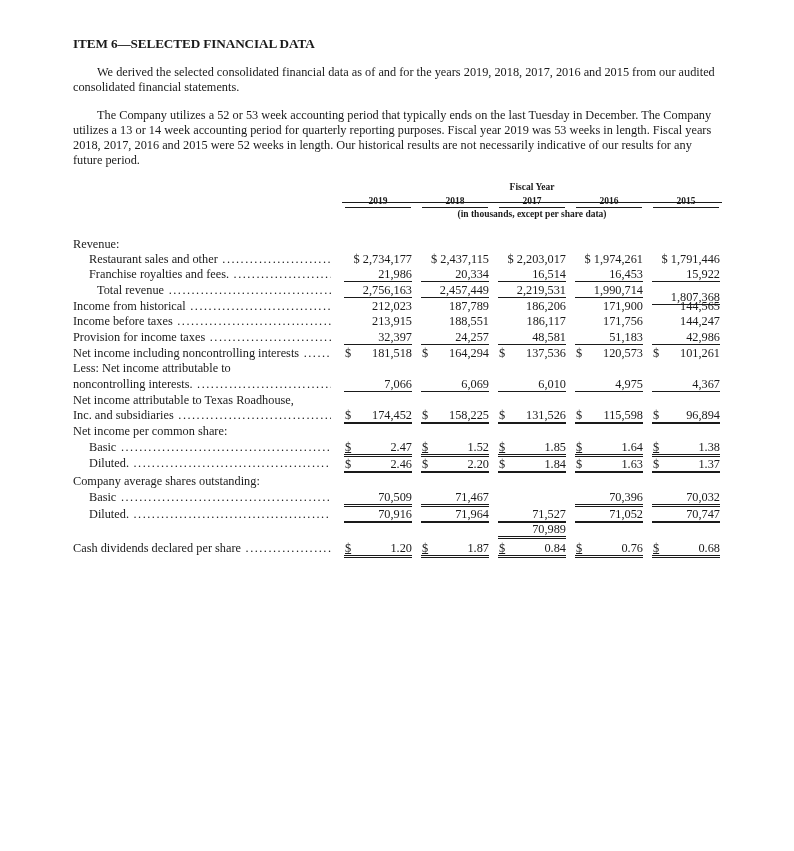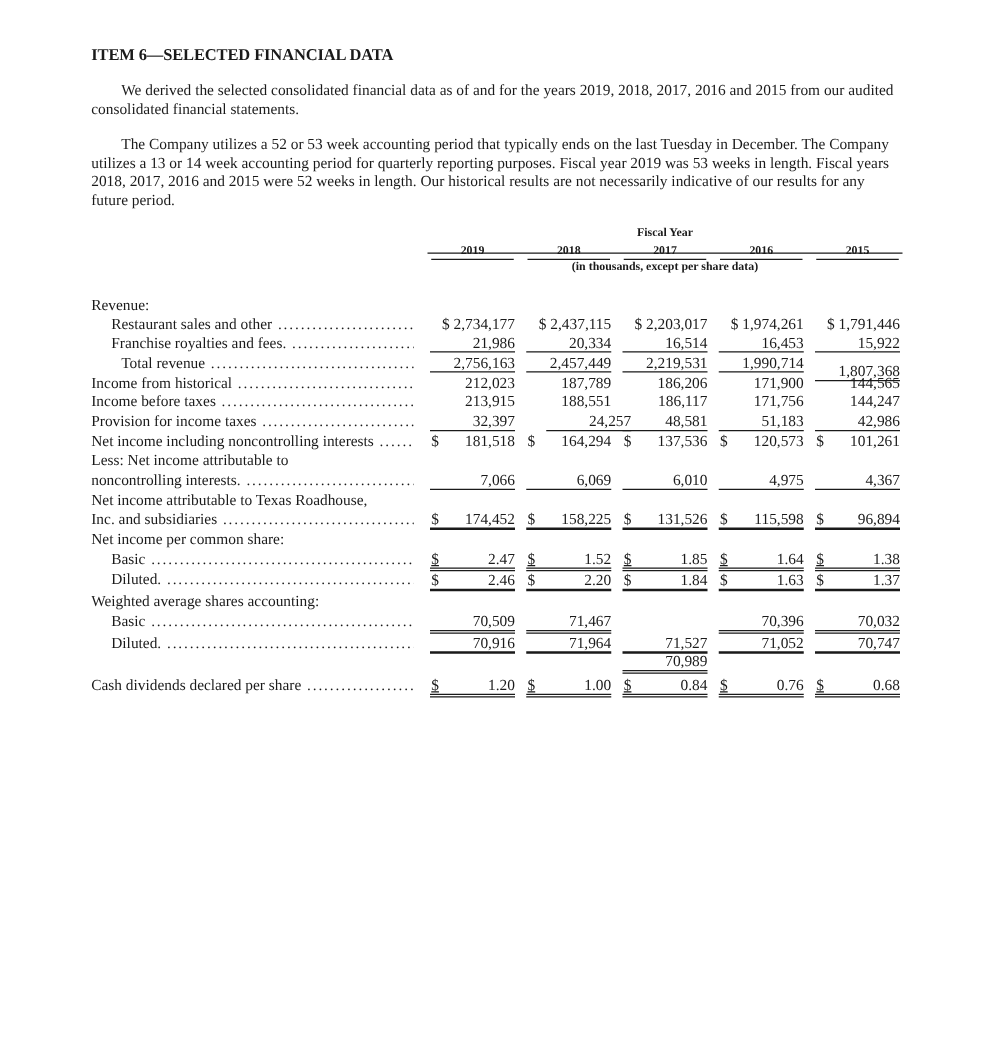--- a/index.html
+++ b/index.html
@@ -84,21 +84,21 @@
     <div class="lbl " style="top: 314px;"><span>Income before taxes</span><span class="dots"> ............................................................</span></div>
     <div class="lbl " style="top: 330px;"><span>Provision for income taxes</span><span class="dots"> ............................................................</span></div>
     <div class="lbl " style="top: 346px;"><span>Net income including noncontrolling interests</span><span class="dots"> ............................................................</span></div>
     <div class="lbl " style="top: 361px;"><span>Less: Net income attributable to</span></div>
     <div class="lbl " style="top: 377px;"><span>noncontrolling interests.</span><span class="dots"> ............................................................</span></div>
     <div class="lbl " style="top: 393px;"><span>Net income attributable to Texas Roadhouse,</span></div>
     <div class="lbl " style="top: 408px;"><span>Inc. and subsidiaries</span><span class="dots"> ............................................................</span></div>
     <div class="lbl " style="top: 424px;"><span>Net income per common share:</span></div>
     <div class="lbl i1" style="top: 440px;"><span>Basic</span><span class="dots"> ............................................................</span></div>
     <div class="lbl i1" style="top: 456px;"><span>Diluted.</span><span class="dots"> ............................................................</span></div>
-    <div class="lbl " style="top: 474px;"><span>Weighted average shares accounting:</span></div>
+    <div class="lbl " style="top: 474px;"><span>Company average shares outstanding:</span></div>
     <div class="lbl i1" style="top: 490px;"><span>Basic</span><span class="dots"> ............................................................</span></div>
     <div class="lbl i1" style="top: 507px;"><span>Diluted.</span><span class="dots"> ............................................................</span></div>
     <div class="lbl " style="top: 541px;"><span>Cash dividends declared per share</span><span class="dots"> ............................................................</span></div>
   </div>
 <div id="cells">
     <div class="cell " style="left: 344px; top: 252px;">
       <span class="num">$ 2,734,177</span>
     </div>
     <div class="cell " style="left: 421px; top: 252px;">
       <span class="num">$ 2,437,115</span>
@@ -168,21 +168,21 @@
     </div>
     <div class="cell " style="left: 575px; top: 314px;">
       <span class="num">171,756</span>
     </div>
     <div class="cell " style="left: 652px; top: 314px;">
       <span class="num">144,247</span>
     </div>
     <div class="cell ul" style="left: 344px; top: 330px;">
       <span class="num">32,397</span>
     </div>
-    <div class="cell ul" style="left: 437px; top: 330px;">
+    <div class="cell ul" style="left: 421px; top: 330px;">
       <span class="num">24,257</span>
     </div>
     <div class="cell ul" style="left: 498px; top: 330px;">
       <span class="num">48,581</span>
     </div>
     <div class="cell ul" style="left: 575px; top: 330px;">
       <span class="num">51,183</span>
     </div>
     <div class="cell ul" style="left: 652px; top: 330px;">
       <span class="num">42,986</span>
@@ -311,21 +311,21 @@
     </div>
     <div class="cell thick" style="left: 652px; top: 507px;">
       <span class="num">70,747</span>
     </div>
     <div class="cell dbl" style="left: 344px; top: 541px;">
       <span class="cur under">$</span>
       <span class="num">1.20</span>
     </div>
     <div class="cell dbl" style="left: 421px; top: 541px;">
       <span class="cur under">$</span>
-      <span class="num">1.00</span>
+      <span class="num">1.87</span>
     </div>
     <div class="cell dbl" style="left: 498px; top: 541px;">
       <span class="cur under">$</span>
       <span class="num">0.84</span>
     </div>
     <div class="cell dbl" style="left: 575px; top: 541px;">
       <span class="cur under">$</span>
       <span class="num">0.76</span>
     </div>
     <div class="cell dbl" style="left: 652px; top: 541px;">

